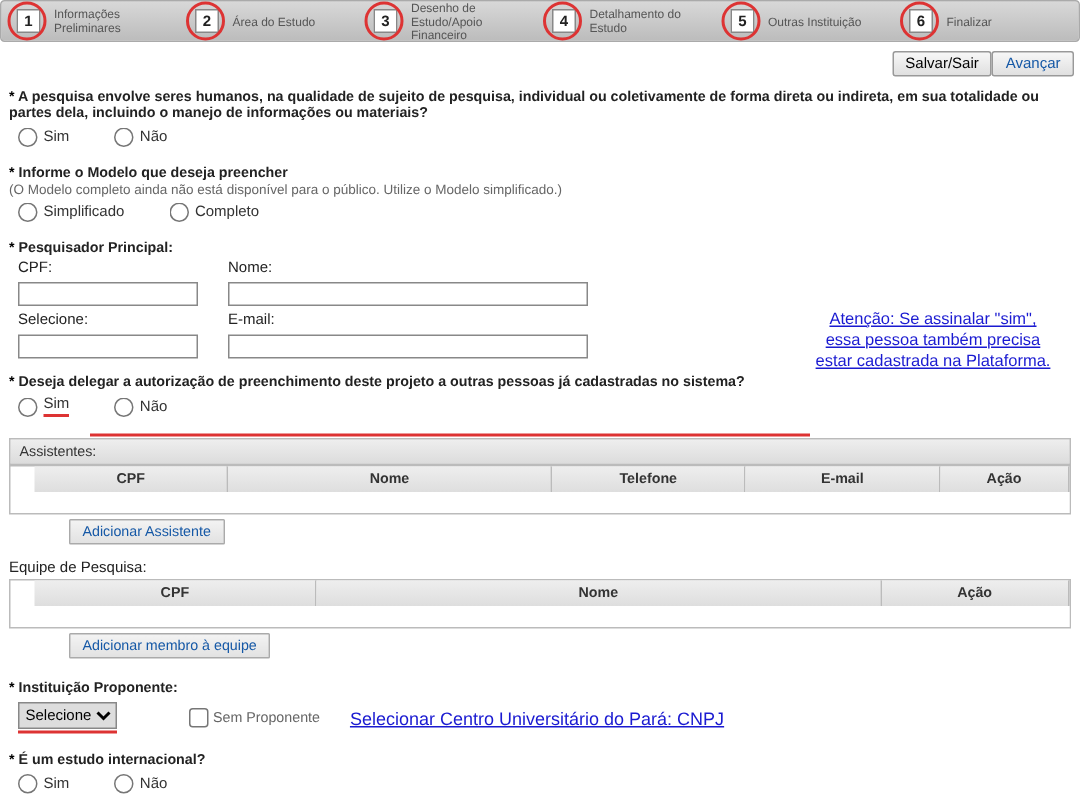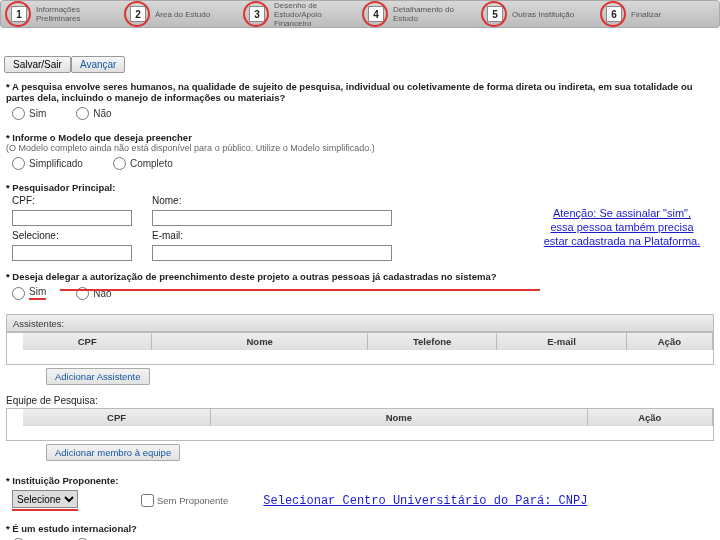--- a/index.html
+++ b/index.html
@@ -4,21 +4,21 @@
 <style>
   * { box-sizing: border-box; margin: 0; padding: 0; }
   body { font-family: Arial, sans-serif; font-size: 10px; color: #333; background: #fff; width: 720px; }
   .steps { display: flex; background: linear-gradient(#d8d8d8,#bcbcbc); border: 1px solid #aaa; border-radius: 3px; height: 28px; align-items: center; padding: 0 2px; }
   .step { display: flex; align-items: center; flex: 1; padding: 0 2px; }
   .step .numwrap { position: relative; width: 28px; height: 24px; display: flex; align-items: center; justify-content: center; margin-right: 3px; }
   .step .num { width: 16px; height: 16px; background: #fff; border: 1px solid #888; font-weight: bold; font-size: 10px; display: flex; align-items: center; justify-content: center; color: #222; }
   .step.active .num { background: #fff; }
   .step .ring { position: absolute; left: 0; top: -1px; width: 26px; height: 26px; border: 2px solid #d33; border-radius: 50%; }
   .step .label { font-size: 8px; color: #555; line-height: 9px; white-space: pre-line; }
-  .toolbar { display: flex; justify-content: flex-start; padding: 6px 4px; margin-top: 22px; }
+  .toolbar { display: flex; justify-content: flex-end; padding: 6px 4px; }
   .btn { background: linear-gradient(#f7f7f7,#e0e0e0); border: 1px solid #999; padding: 2px 8px; font-size: 10px; cursor: pointer; border-radius: 2px; }
   .btn-right { color: #1558a6; }
   .section { padding: 2px 6px 6px 6px; }
   .q { font-size: 9.5px; color: #222; font-weight: bold; }
   .q .ast { color: #000; }
   .hint { font-size: 9px; color: #666; }
   .radios { display: flex; gap: 30px; padding: 4px 6px; font-size: 10px; }
   .radios label { display: flex; align-items: center; gap: 4px; }
   .grid-2 { display: grid; grid-template-columns: 130px 250px; gap: 4px 10px; padding: 2px 6px; font-size: 10px; align-items: center; }
   .grid-2 .lbl { font-size: 10px; color: #222; }
@@ -28,24 +28,24 @@
   .bar { background: linear-gradient(#eee,#dcdcdc); border: 1px solid #bbb; height: 18px; display: flex; align-items: center; font-size: 9.5px; color: #333; padding: 0 6px; margin: 4px 6px 0 6px; text-align: center; }
   .cols { display: grid; border: 1px solid #bbb; margin: 0 6px; padding-left: 16px; }
   .cols-5 { grid-template-columns: 1.2fr 2fr 1.2fr 1.2fr 0.8fr; }
   .cols-3 { grid-template-columns: 1.5fr 3fr 1fr; }
   .cols .cell { background: linear-gradient(#eee,#dedede); border-right: 1px solid #bbb; text-align: center; font-size: 9.5px; font-weight: bold; padding: 3px 2px; }
   .cols .cell:last-child { border-right: none; }
   .cols .body { grid-column: 1 / -1; height: 14px; background: #fff; }
   .actionrow { display: flex; justify-content: flex-start; padding: 3px 6px 0 6px; margin-left: 40px; }
   .actionbtn { font-size: 9.5px; color: #1558a6; background: linear-gradient(#f3f3f3,#e2e2e2); border: 1px solid #aaa; padding: 2px 8px; cursor: pointer; border-radius: 1px; }
   .sechdr { font-size: 10px; color: #222; padding: 10px 6px 2px 6px; }
-  .inst { display: flex; align-items: center; gap: 15px; padding: 4px 6px; font-size: 9.5px; }
+  .inst { display: flex; align-items: center; gap: 0; padding: 4px 6px; font-size: 9.5px; }
   .inst select { font-size: 10px; height: 18px; background: #ddd; border: 1px solid #888; }
   .inst .chk { display: flex; align-items: center; gap: 3px; color: #666; padding-left: 48px; }
-  .ann { color: #1a1ad1; text-decoration: underline; font-size: 12px; margin-left: 20px; font-family: Liberation Mono, monospace; }
+  .ann { color: #1a1ad1; text-decoration: underline; font-size: 12px; margin-left: 20px; }
   .wrap { position: relative; }
   .redline { position: absolute; height: 1.5px; background: #d33; }
   .under-red { border-bottom: 2px solid #d33; display: inline-block; padding-bottom: 1px; }
 </style>
 </head>
 <body>
 
 <div class="wrap">
 
 <div class="steps">

